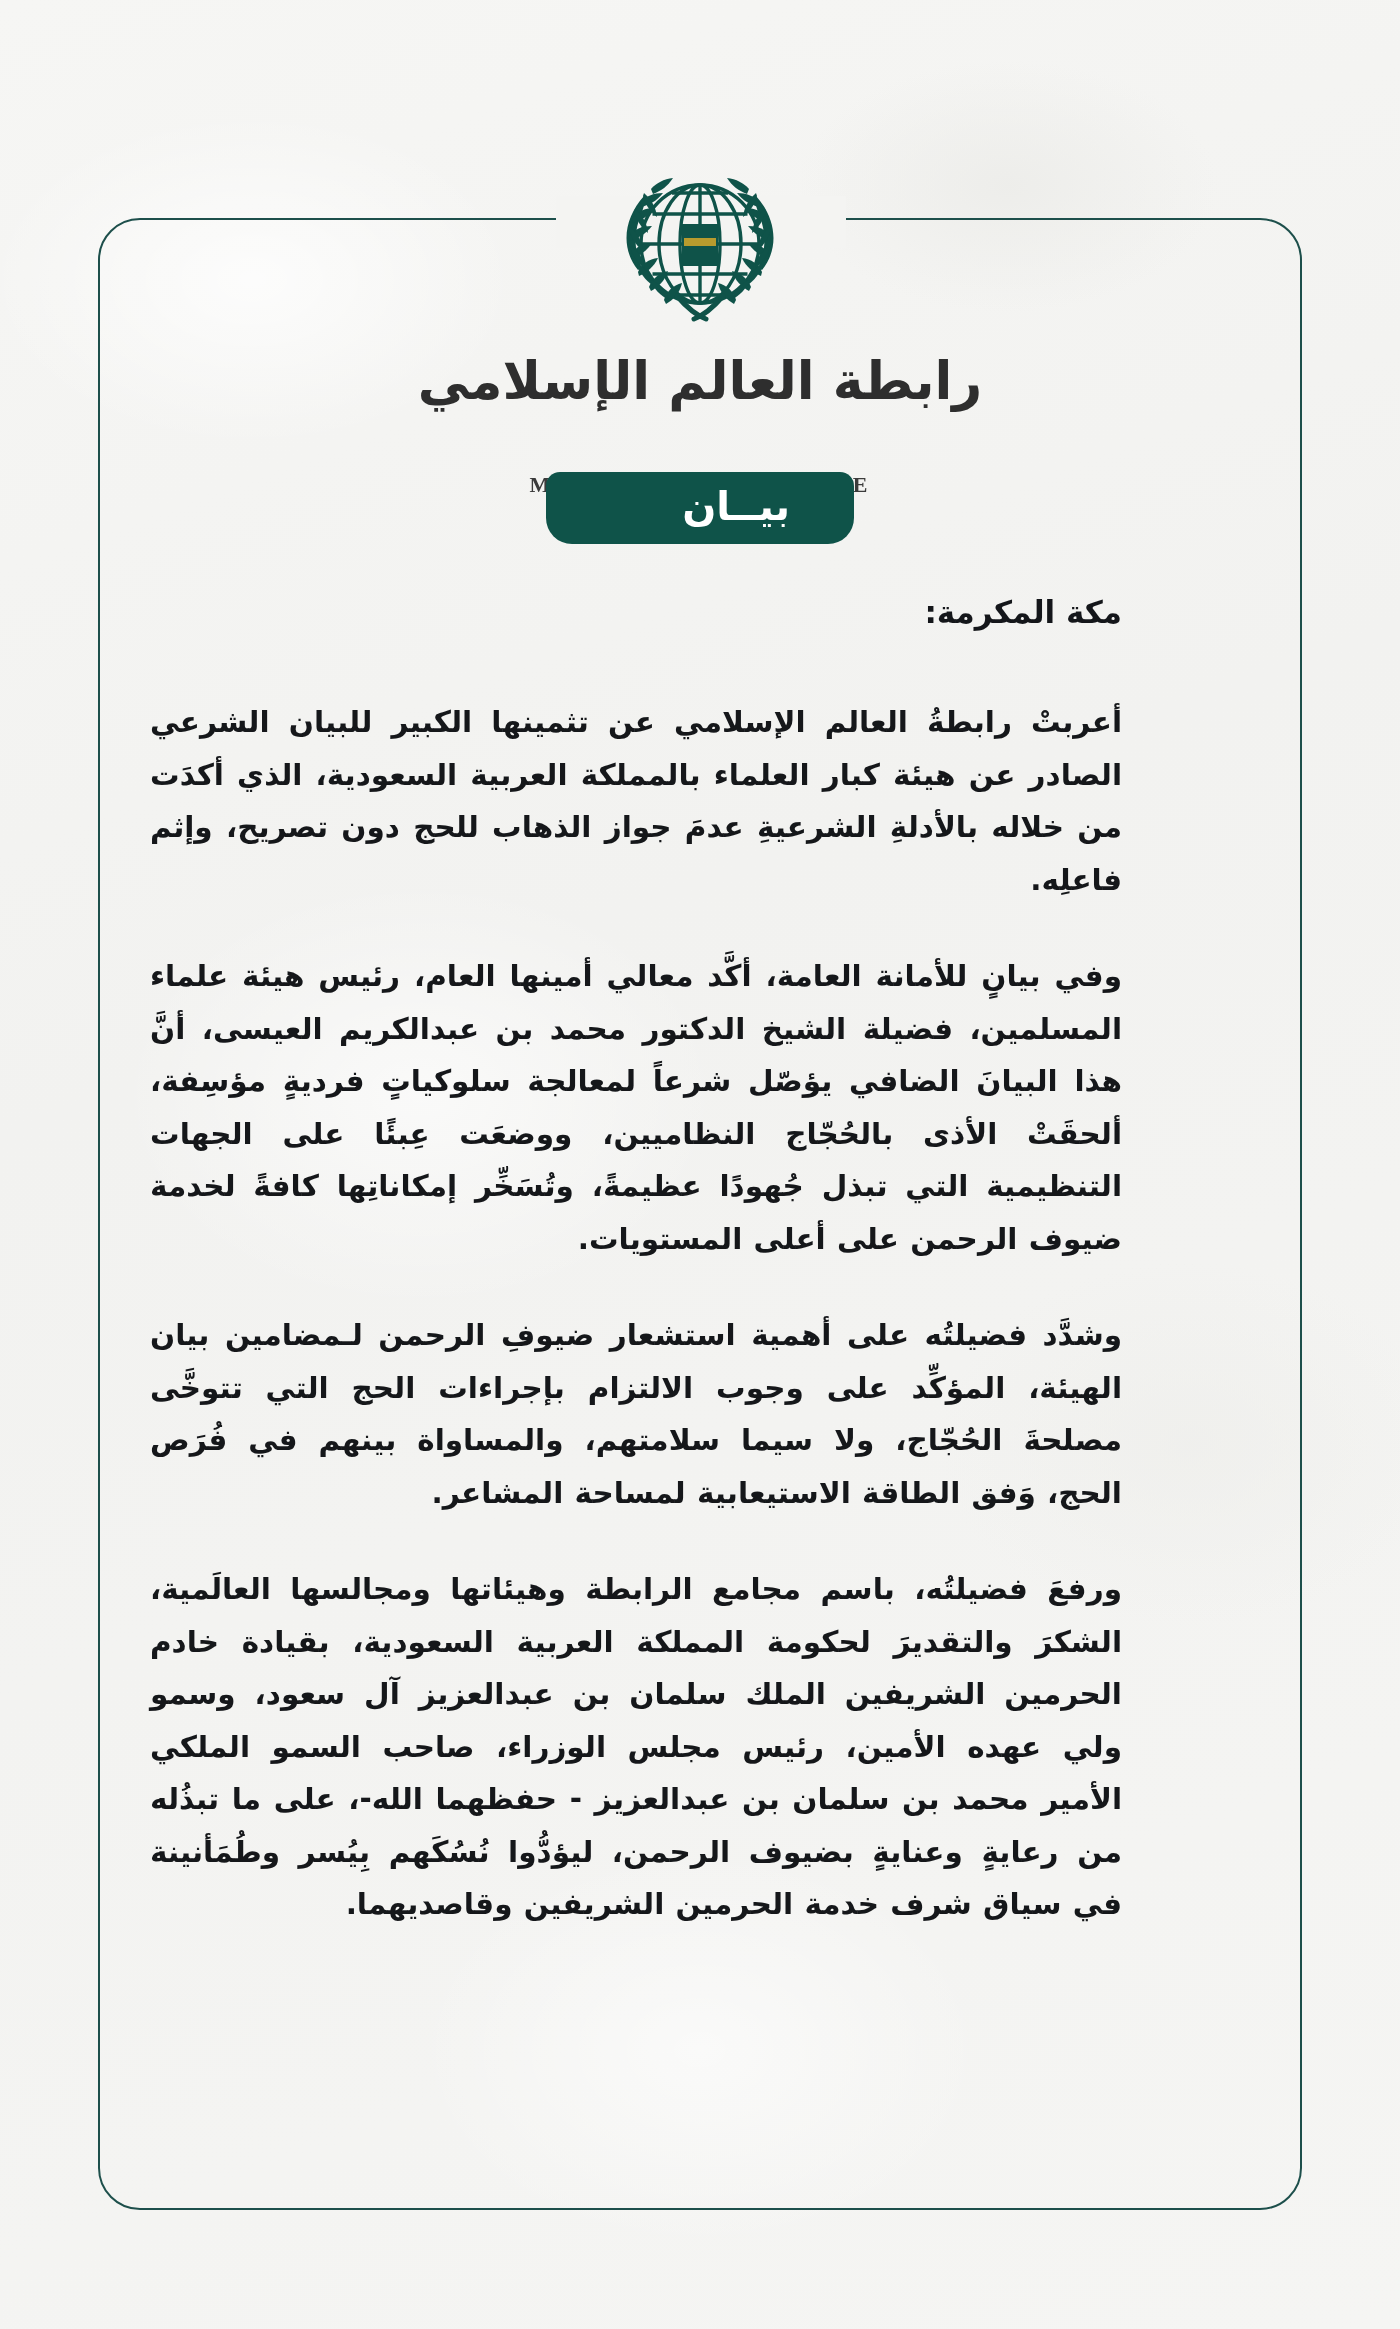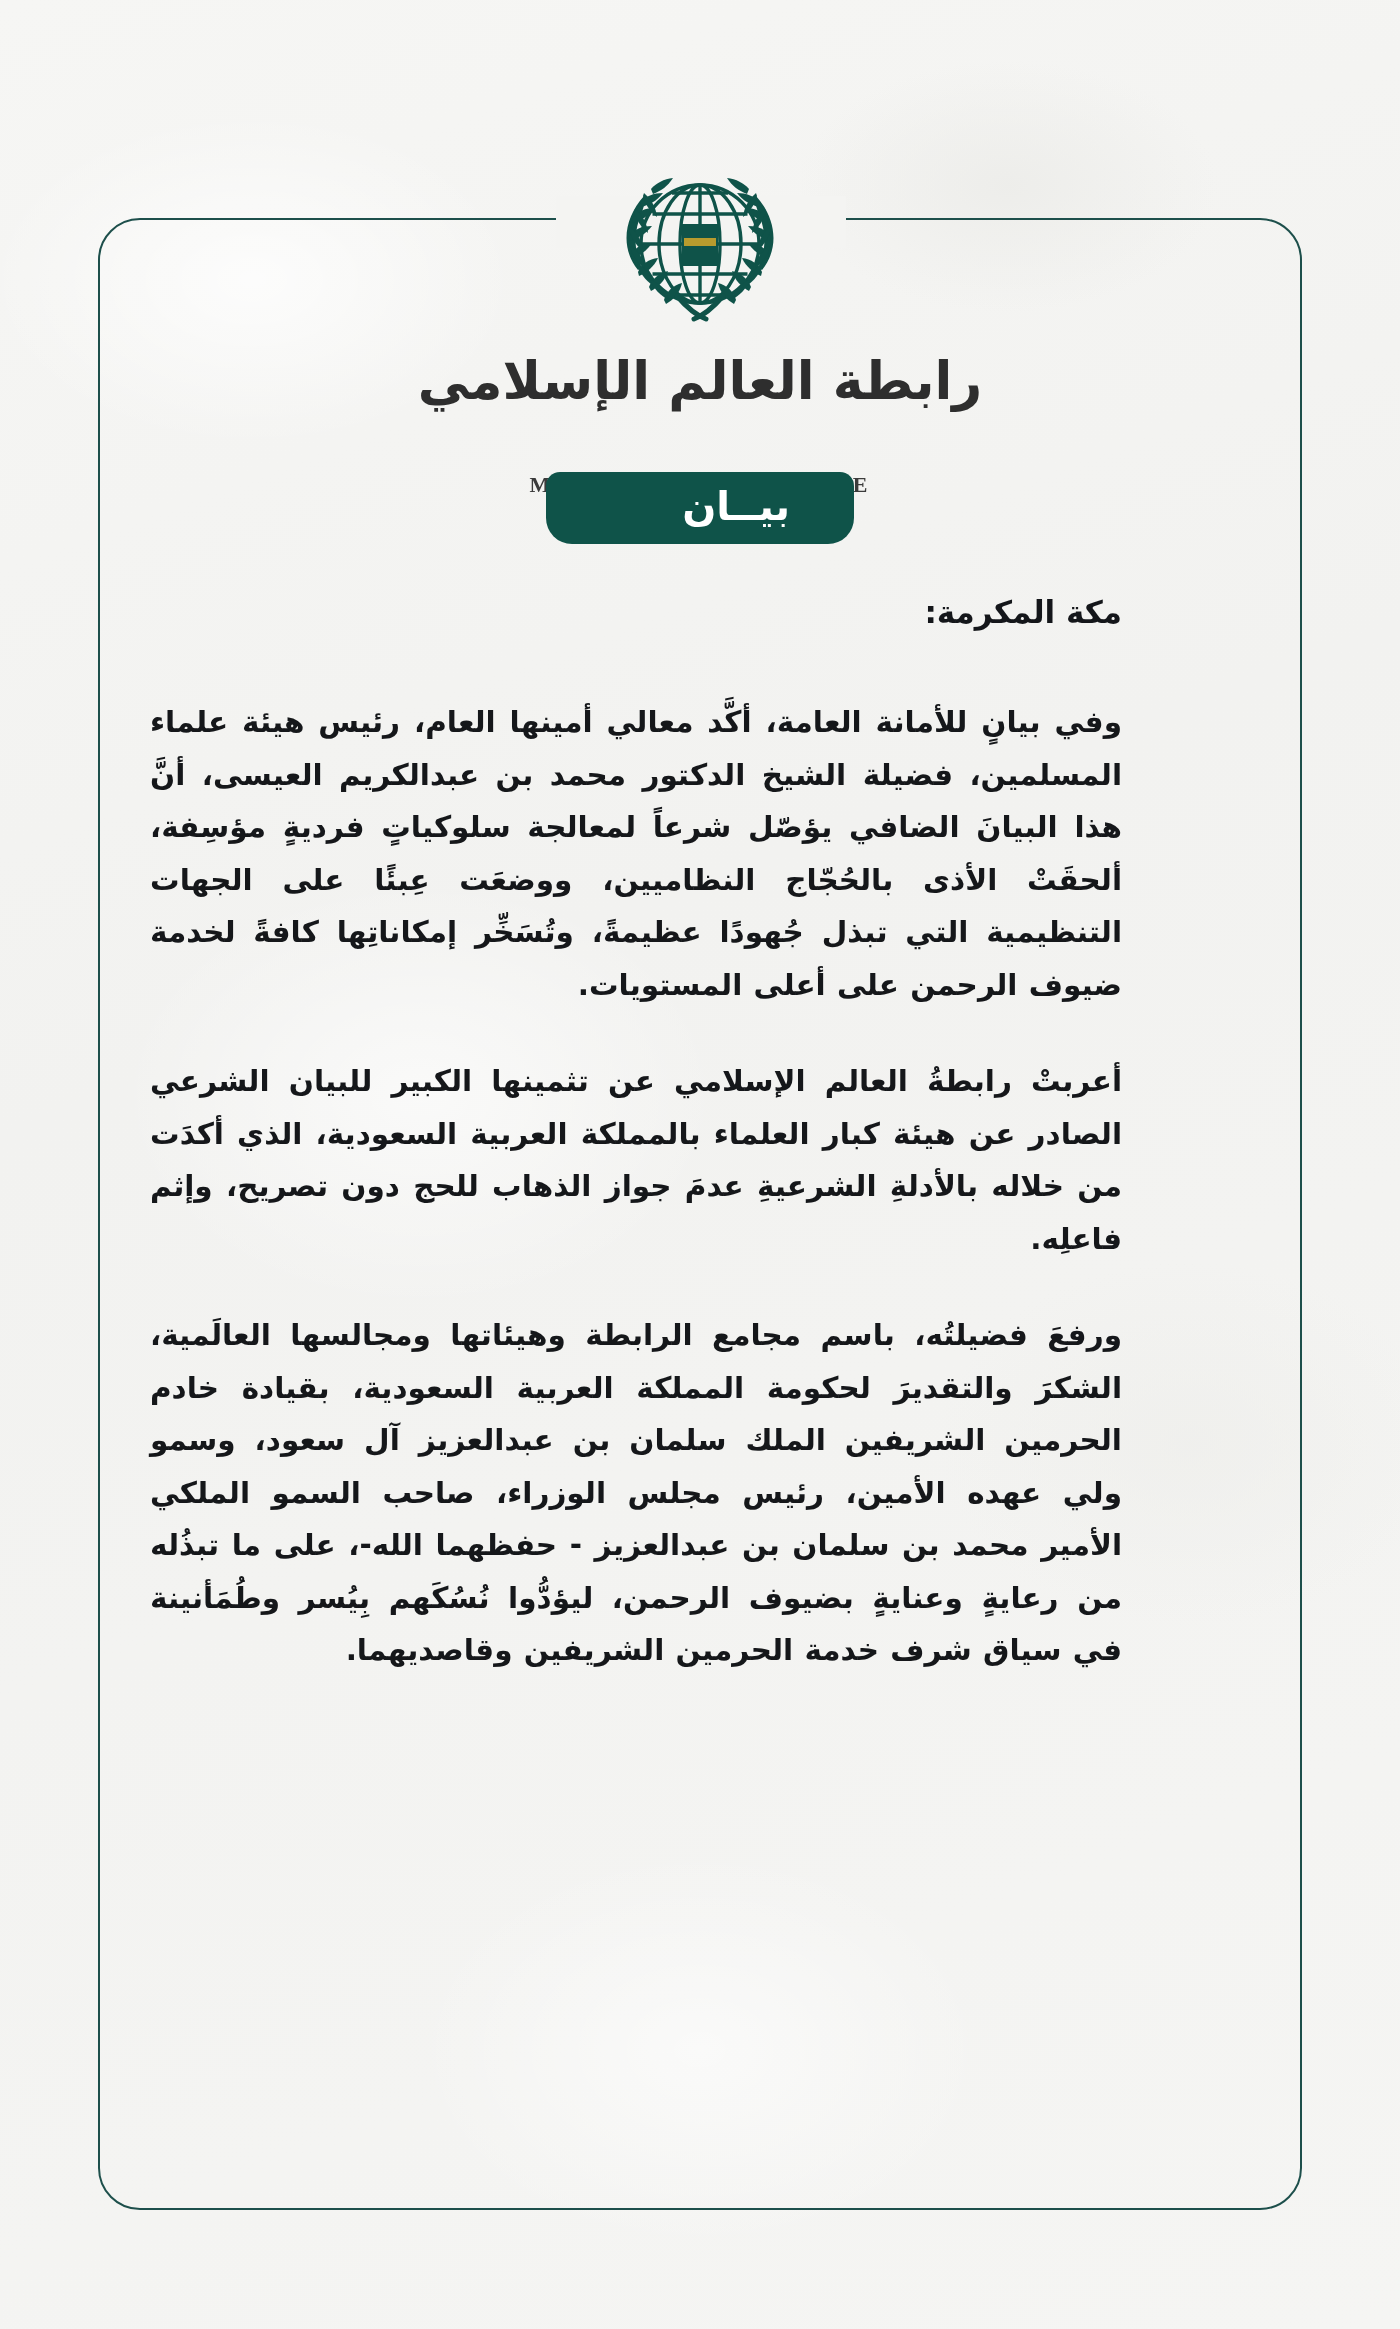--- a/index.html
+++ b/index.html
@@ -243,18 +243,19 @@
     <div class="wordmark-en">MUSLIM WORLD LEAGUE</div>
 
     <div class="badge-wrap">
       <span class="badge">بيــان</span>
     </div>
   </div>
 
   <div class="body-area">
     <div class="dateline">مكة المكرمة:</div>
 
+    <p class="para">أعربتْ رابطةُ العالم الإسلامي عن تثمينها الكبير للبيان الشرعي الصادر عن هيئة كبار العلماء بالمملكة العربية السعودية، الذي أكدَت من خلاله بالأدلةِ الشرعيةِ عدمَ جواز الذهاب للحج دون تصريح، وإثم فاعلِه.</p>
     <p class="para">وفي بيانٍ للأمانة العامة، أكَّد معالي أمينها العام، رئيس هيئة علماء المسلمين، فضيلة الشيخ الدكتور محمد بن عبدالكريم العيسى، أنَّ هذا البيانَ الضافي يؤصّل شرعاً لمعالجة سلوكياتٍ فرديةٍ مؤسِفة، ألحقَتْ الأذى بالحُجّاج النظاميين، ووضعَت عِبئًا على الجهات التنظيمية التي تبذل جُهودًا عظيمةً، وتُسَخِّر إمكاناتِها كافةً لخدمة ضيوف الرحمن على أعلى المستويات.</p>
-    <p class="para">أعربتْ رابطةُ العالم الإسلامي عن تثمينها الكبير للبيان الشرعي الصادر عن هيئة كبار العلماء بالمملكة العربية السعودية، الذي أكدَت من خلاله بالأدلةِ الشرعيةِ عدمَ جواز الذهاب للحج دون تصريح، وإثم فاعلِه.</p>
+    <p class="para">وشدَّد فضيلتُه على أهمية استشعار ضيوفِ الرحمن لـمضامين بيان الهيئة، المؤكِّد على وجوب الالتزام بإجراءات الحج التي تتوخَّى مصلحةَ الحُجّاج، ولا سيما سلامتهم، والمساواة بينهم في فُرَص الحج، وَفق الطاقة الاستيعابية لمساحة المشاعر.</p>
     <p class="para">ورفعَ فضيلتُه، باسم مجامع الرابطة وهيئاتها ومجالسها العالَمية، الشكرَ والتقديرَ لحكومة المملكة العربية السعودية، بقيادة خادم الحرمين الشريفين الملك سلمان بن عبدالعزيز آل سعود، وسمو ولي عهده الأمين، رئيس مجلس الوزراء، صاحب السمو الملكي الأمير محمد بن سلمان بن عبدالعزيز - حفظهما الله-، على ما تبذُله من رعايةٍ وعنايةٍ بضيوف الرحمن، ليؤدُّوا نُسُكَهم بِيُسر وطُمَأنينة في سياق شرف خدمة الحرمين الشريفين وقاصديهما.</p>
   </div>
 
 </div>
 
 </body></html>

